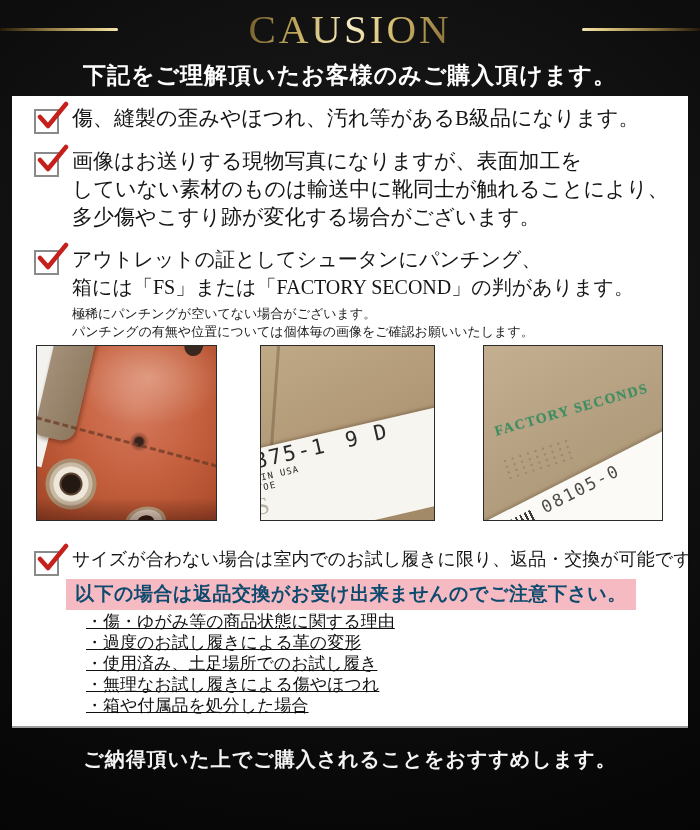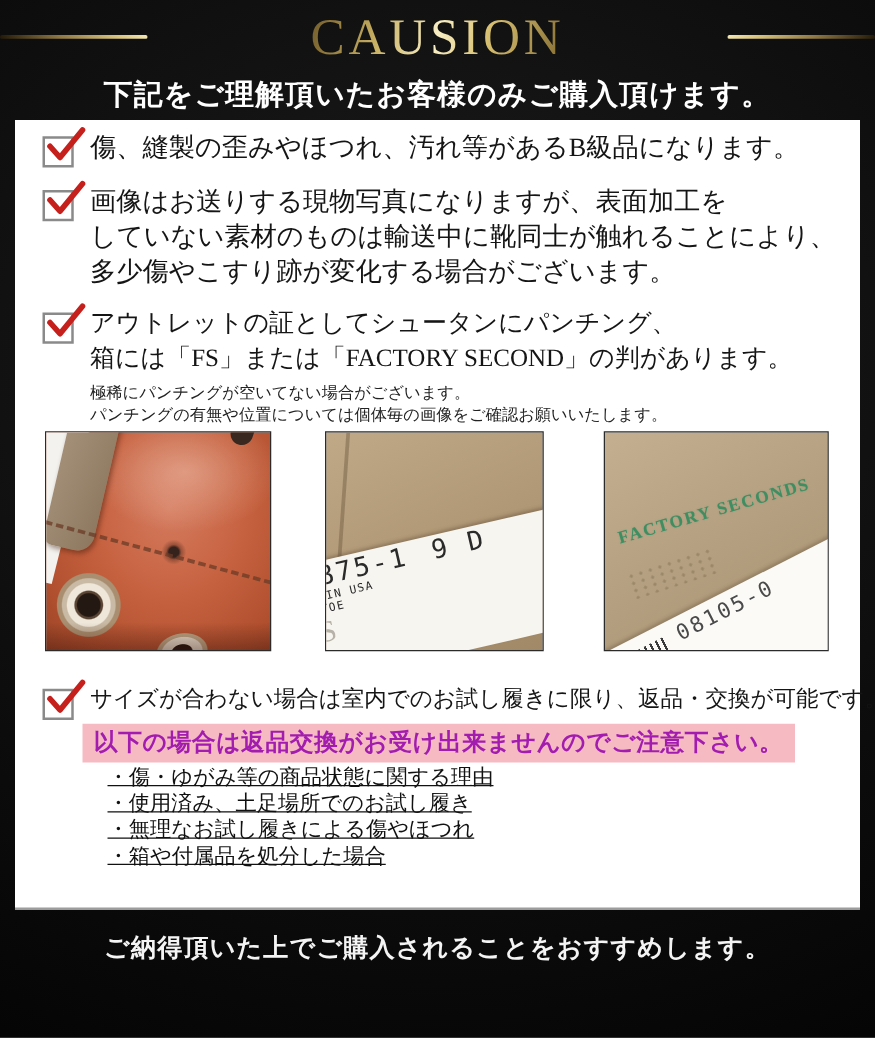--- a/index.html
+++ b/index.html
@@ -68,21 +68,21 @@
             text-shadow:0 0 1px rgba(63,142,98,.55);}
   .p3-dots{left:18px;top:102px;width:70px;height:22px;opacity:.65;transform:rotate(-18deg);
            background-image:radial-gradient(circle,#8d7b5c 1px,transparent 1.6px);background-size:8px 6px;}
   .p3-label{right:-34px;bottom:-38px;width:215px;height:84px;background:#fbfaf6;transform:rotate(-27deg);
             box-shadow:0 -2px 3px rgba(80,60,40,.3);color:#4a4a4a;}
   .p3-barcode{position:absolute;left:26px;top:10px;width:34px;height:14px;
               background:repeating-linear-gradient(90deg,#3a3a3a 0 2px,transparent 2px 5px);}
   .p3-num{position:absolute;left:70px;top:4px;font-family:"DejaVu Sans Mono",monospace;font-size:17px;letter-spacing:2px;}
   .p3-sliver{left:-18px;bottom:-22px;width:95px;height:32px;background:#f6f4ef;transform:rotate(-27deg);}
   
-  .pink-note{position:absolute;left:54px;top:483px;display:inline-block;background:#f6bac3;color:#a21caf;
+  .pink-note{position:absolute;left:54px;top:483px;display:inline-block;background:#f6bac3;color:#0c4a6e;
              font-size:19px;font-weight:bold;padding:2px 9px 3px;letter-spacing:.5px;white-space:nowrap;}
   .bullets{position:absolute;left:74px;top:515px;color:#111;}
   .bullets div{font-size:17px;line-height:21px;white-space:nowrap;text-decoration:underline;}
   
   .footer{position:absolute;left:0;top:744px;width:700px;text-align:center;color:#f4f4f4;}
   .footer div{font-size:20px;line-height:31px;letter-spacing:1px;font-weight:bold;}
 </style>
 </head>
 <body>
 
@@ -180,20 +180,21 @@
           <path d="M4 16 L12 25 L30 3" fill="none" stroke="#c5201c" stroke-width="4.5" stroke-linecap="round" stroke-linejoin="round"></path>
         </svg>
       </span>
       <div class="line">サイズが合わない場合は室内でのお試し履きに限り、返品・交換が可能です。</div>
     </div>
 
     <div class="pink-note">以下の場合は返品交換がお受け出来ませんのでご注意下さい。</div>
 
     <div class="bullets">
       <div>・傷・ゆがみ等の商品状態に関する理由</div>
+      <div>・過度のお試し履きによる革の変形</div>
       <div>・使用済み、土足場所でのお試し履き</div>
       <div>・無理なお試し履きによる傷やほつれ</div>
       <div>・箱や付属品を処分した場合</div>
     </div>
 
   </div>
 
   <div class="footer">
     <div>ご納得頂いた上でご購入されることをおすすめします。</div>
   </div>

